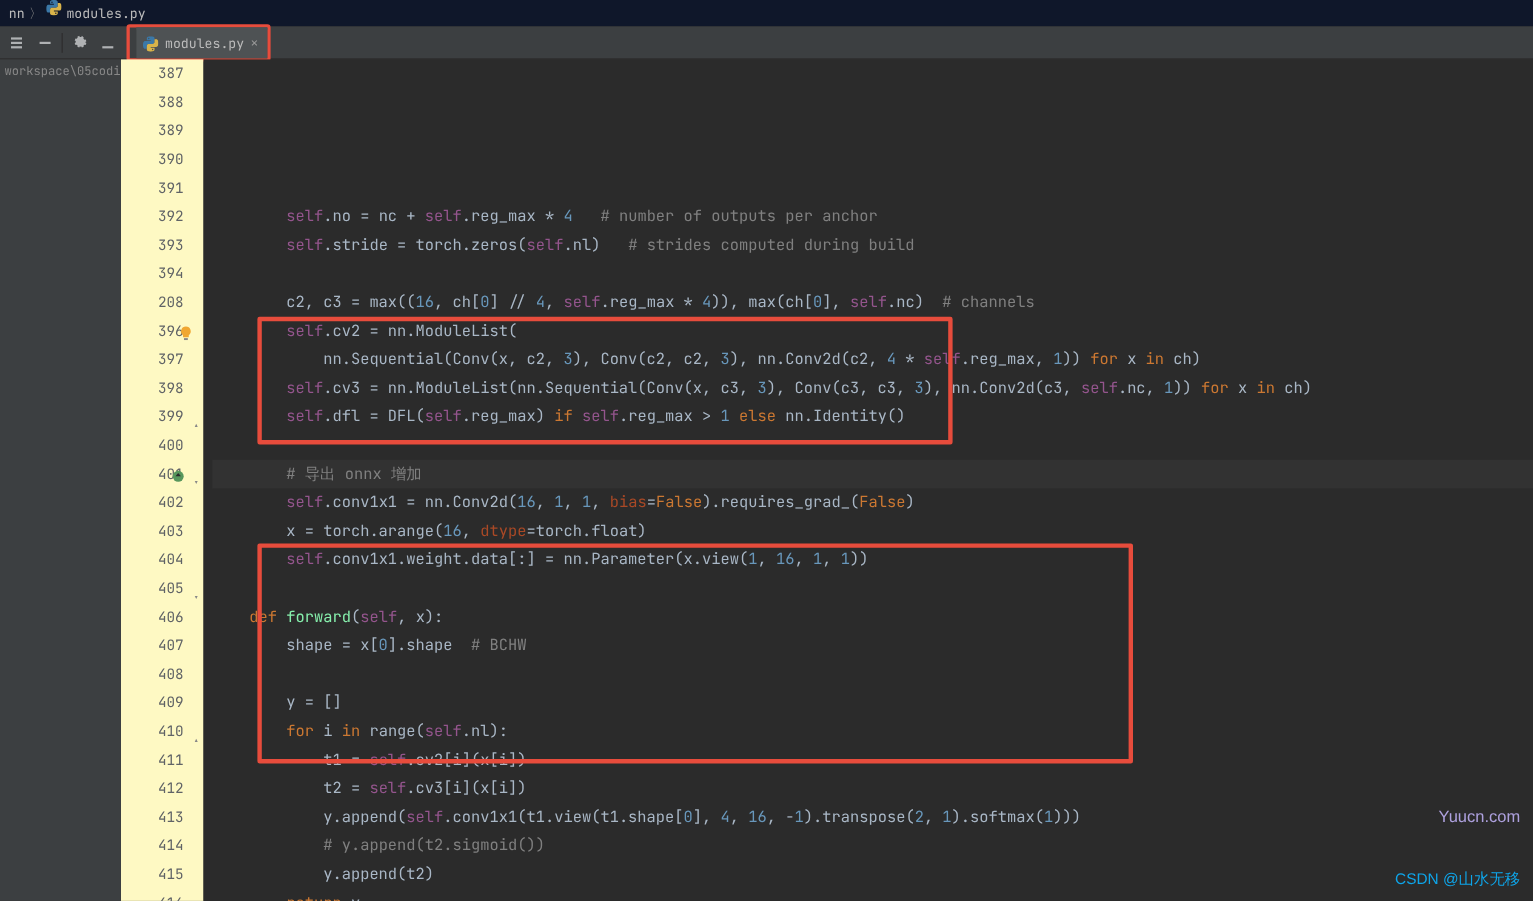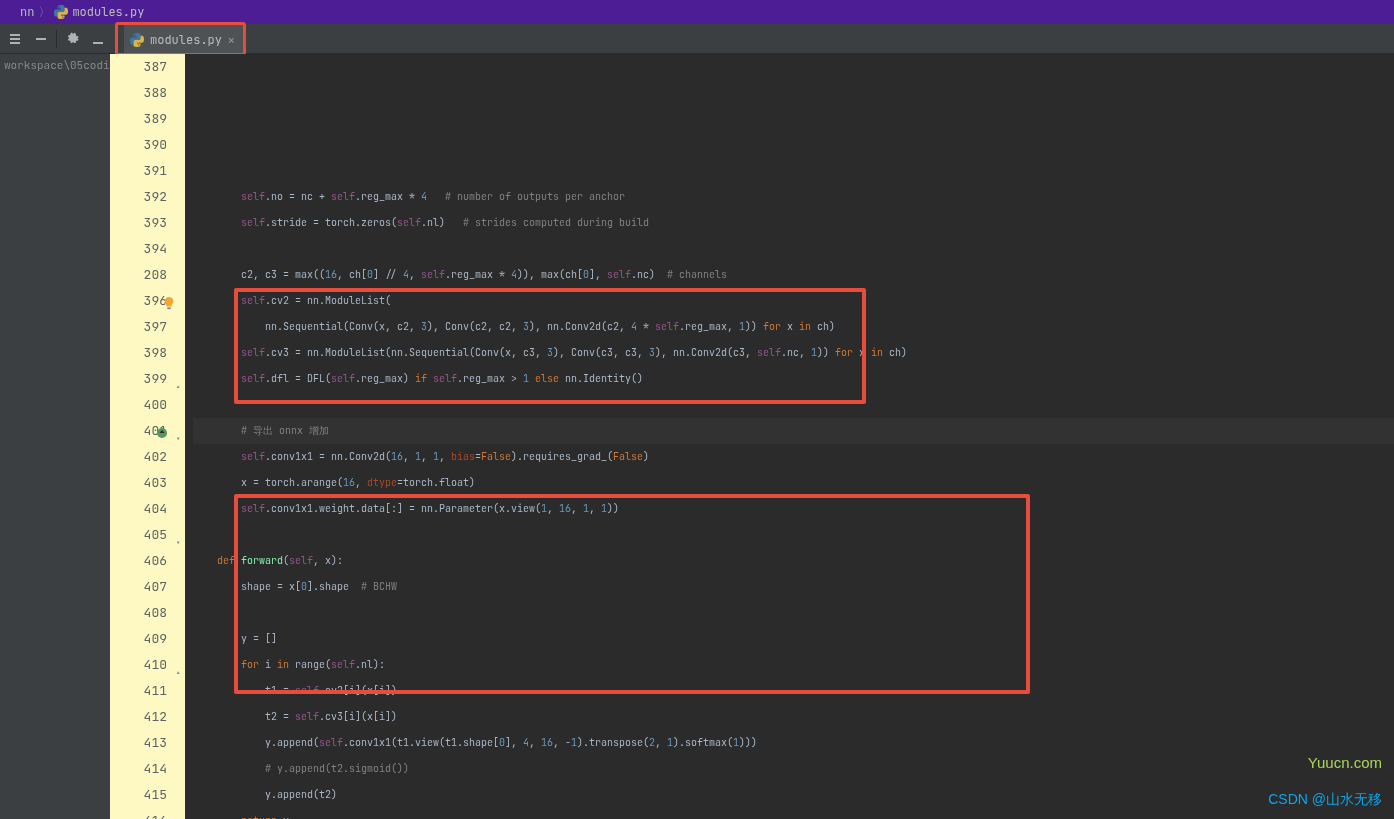--- a/index.html
+++ b/index.html
@@ -1,19 +1,19 @@
 <!DOCTYPE html>
 <html><head>
 <meta charset="utf-8">
 <style>
 * { margin:0; padding:0; box-sizing:border-box; font-family: "JetBrains Mono","Consolas","Menlo",monospace; }
 body { background:#2b2b2b; color:#a9b7c6; font-size:14px; width:1394px; height:819px; overflow:hidden; position:relative; }
 
 
-.breadcrumb { height:24px; line-height:24px; padding:0 20px; background:#4c1d95; color:#bbbbbb; font-size:12px; display:flex; align-items:center; gap:4px; }
+.breadcrumb { height:24px; line-height:24px; padding:0 8px; background:#0f172a; color:#bbbbbb; font-size:12px; display:flex; gap:4px; }
 .breadcrumb .py-icon { width:14px; height:14px; display:inline-flex; }
 .breadcrumb .sep { color:#888; }
 
 
 .toolbar { height:30px; background:#3c3f41; display:flex; align-items:center; border-bottom:1px solid #2b2b2b; }
 .toolbar-buttons { display:flex; align-items:center; gap:0; padding:0 2px; }
 .toolbar-btn { width:26px; height:26px; display:flex; align-items:center; justify-content:center; color:#afb1b3; cursor:pointer; }
 .toolbar-sep { width:1px; height:18px; background:#2b2b2b; margin:0 2px; }
 
 .tab { height:28px; margin-left:6px; background:#4e5254; display:flex; align-items:center; padding:0 8px 0 6px; border-top:2px solid #4e5254; gap:6px; position:relative; }
@@ -23,38 +23,38 @@
 .tab-wrapper { border:3px solid #e74c3c; border-radius:3px; padding:0; margin-left:2px; }
 
 
 .editor { display:flex; height:765px; position:relative; }
 .project-col { width:110px; background:#3c3f41; padding:4px 4px; color:#888; font-size:11px; white-space:nowrap; overflow:hidden; }
 .gutter { background:#fef9c3; width:75px; text-align:right; padding-right:18px; color:#606366; font-size:13px; line-height:26px; user-select:none; position:relative; }
 .gutter .ln { height:26px; position:relative; }
 .gutter .bulb { position:absolute; left:52px; top:5px; }
 .gutter .override { position:absolute; left:46px; top:5px; color:#57965c; font-size:10px; }
 .gutter .fold { position:absolute; right:-14px; top:8px; color:#888; font-size:9px; }
-.code { flex:1; background:#2b2b2b; line-height:26px; font-size:10px; white-space:pre; padding-left:8px; position:relative; }
+.code { flex:1; background:#2b2b2b; line-height:26px; font-size:14px; white-space:pre; padding-left:8px; position:relative; }
 .code .row { height:26px; }
 .code .highlight-row { background:#323232; }
 
 
 .redbox { position:absolute; border:4px solid #e74c3c; border-radius:2px; pointer-events:none; }
 .redbox1 { left:49px; top:0px; width:632px; height:116px; }
 .redbox2 { left:49px; top:208px; width:796px; height:200px; }
 
 
 .kw { color:#cc7832; }
 .self { color:#94558d; }
 .num { color:#6897bb; }
 .com { color:#808080; }
 .fn { color:#86efac; }
 .named { color:#aa4926; }
 
-.watermark1 { position:absolute; right:12px; bottom:48px; color:#bef264; font-size:15px; font-family:sans-serif; opacity:0.85; }
+.watermark1 { position:absolute; right:12px; bottom:68px; color:#c4b5fd; font-size:15px; font-family:sans-serif; opacity:0.85; }
 .watermark2 { position:absolute; right:12px; bottom:10px; color:#0ea5e9; font-size:14px; font-family:sans-serif; }
 
 .py-svg { display:inline-block; }
 </style>
 </head>
 <body>
 
 <div class="breadcrumb">
   <span>nn</span>
   <span class="sep">〉</span>

